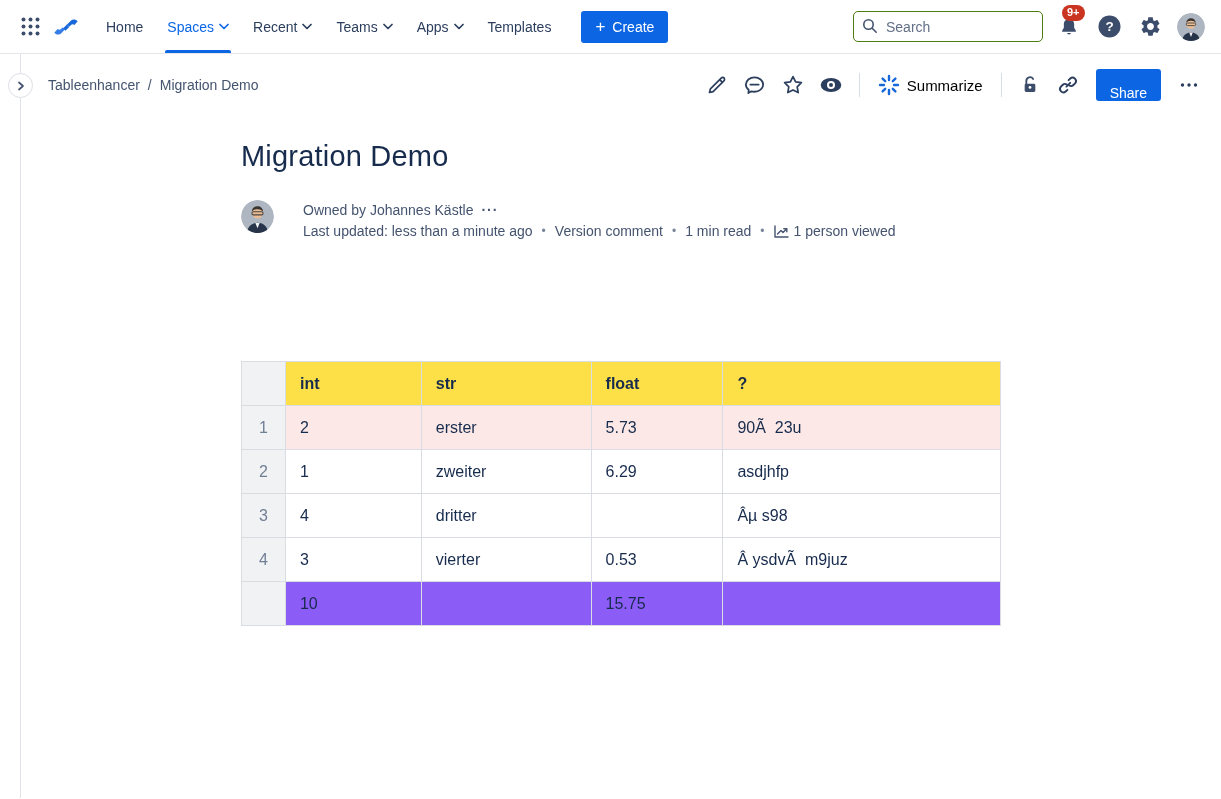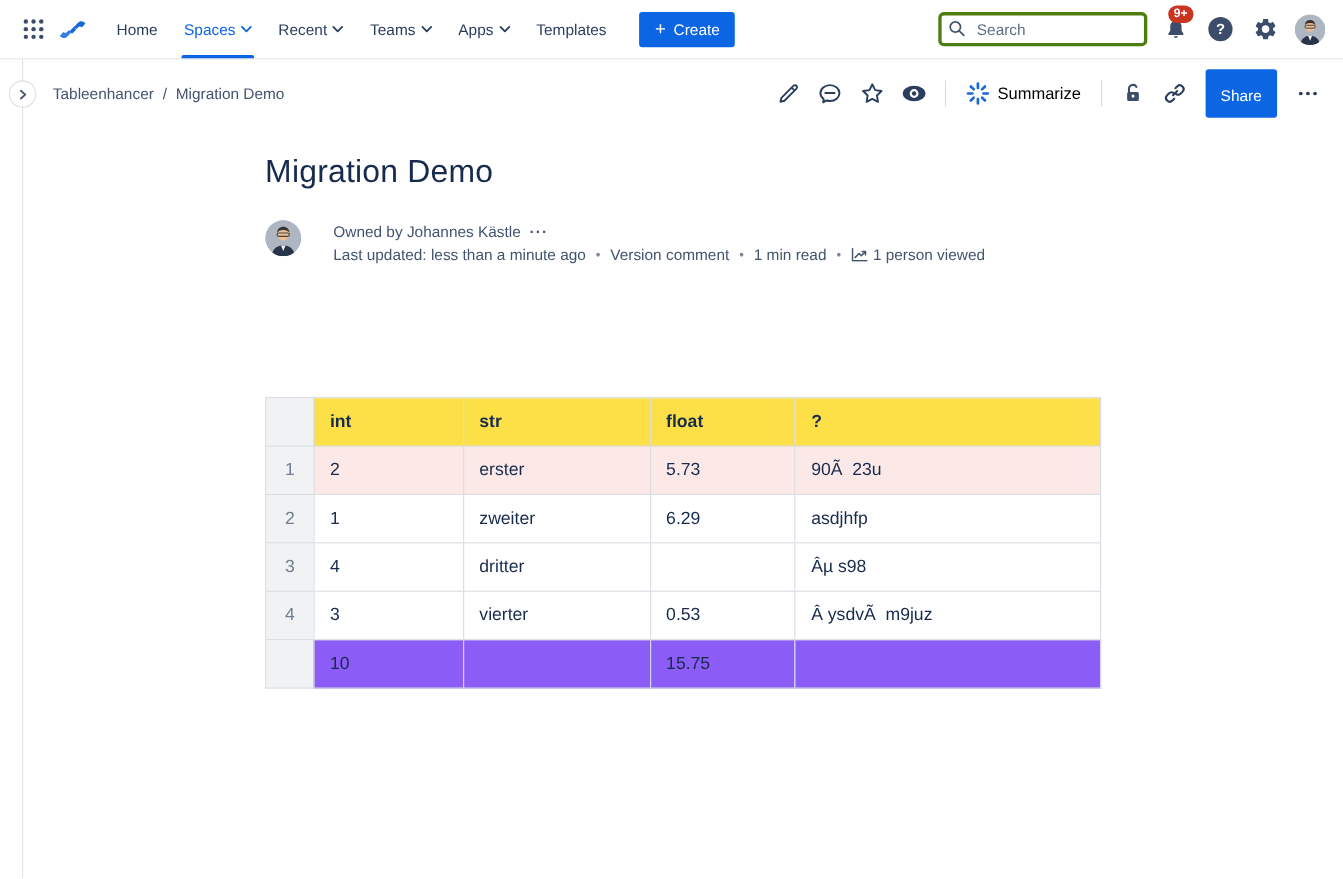--- a/index.html
+++ b/index.html
@@ -11,40 +11,40 @@
   .nav-left { display:flex; align-items:center; height:100%; gap:4px; }
   .icon-btn { width:32px; height:32px; display:flex; align-items:center; justify-content:center; border-radius:4px; cursor:pointer; background:none; border:none; }
   .nav-items { display:flex; align-items:center; height:100%; margin-left:8px;justify-content:space-between; }
   .nav-item { position:relative; height:100%; display:flex; align-items:center; gap:5px; padding:0 12px; font-size:14px; font-weight:500; color:#2c3e5d; cursor:pointer; text-decoration:none; }
   .nav-item.active { color:#0c66e4; }
   .nav-item.active::after { content:""; position:absolute; left:10px; right:10px; bottom:0; height:3px; background:#0c66e4; border-radius:2px 2px 0 0; }
   .create-btn { margin-left:14px; background:#0c66e4; color:#fff; border:none; border-radius:3px; height:32px; padding:0 14px; font-size:14px; font-weight:500; display:flex; align-items:center; gap:7px; cursor:pointer; }
   .create-btn .plus { font-size:17px; font-weight:400; line-height:1; }
   .nav-right { display:flex; align-items:center; gap:13px; }
   .search-wrap { position:relative; }
-  .search-input { width:190px; height:31px; border:3px solid #4d7c0f; border-radius:5px; padding:0 10px 0 32px; font-size:14px; color:#172b4d; font-family:"Liberation Sans", sans-serif; background:#fff; }
+  .search-input { width:190px; height:31px; border:1px solid #4d7c0f; border-radius:5px; padding:0 10px 0 32px; font-size:14px; color:#172b4d; font-family:"Liberation Sans", sans-serif; background:#fff; }
   .search-input::placeholder { color:#626f86; }
   .search-icon { position:absolute; left:9px; top:7px; }
   .bell-wrap { position:relative; width:26px; height:26px; display:flex; align-items:center; justify-content:center; cursor:pointer; }
   .badge { position:absolute; top:-9px; left:6px; background:#ca3521; color:#fff; font-size:11px; font-weight:700; border-radius:9px; padding:1.5px 5px; line-height:1.2; }
   .avatar-btn { width:28px; height:28px; border-radius:50%; overflow:hidden; cursor:pointer; border:none; padding:0; background:none; }
 
   
   .content { position:relative; height:744px; }
   .side-line { position:absolute; left:20px; top:0; bottom:0; width:1px; background:#e1e3e8; }
   .collapse-btn { position:absolute; left:8px; top:19px; width:25px; height:25px; border-radius:50%; background:#fff; border:1px solid #dcdfe4; display:flex; align-items:center; justify-content:center; cursor:pointer; z-index:2; }
 
   .crumb-row { height:62px; display:flex; align-items:center; justify-content:space-between; padding:0 16px 0 48px; }
   .breadcrumb { font-size:14px; color:#44546f; display:flex; gap:8px; align-items:center; }
   .breadcrumb a { color:#44546f; text-decoration:none; cursor:pointer; }
   .actions { display:flex; align-items:center; gap:6px; }
   .action-btn { width:32px; height:32px; border:none; background:none; border-radius:4px; display:flex; align-items:center; justify-content:center; cursor:pointer; }
   .v-sep { width:1px; height:24px; background:#d8dce3; margin:0 6px; }
   .summarize-btn { display:flex; align-items:center; gap:7px; border:none; background:none; font-size:15px; font-weight:500; color:#000000; cursor:pointer; padding:4px 6px; }
-  .share-btn { background:#0c66e4; color:#fff; border:none; border-radius:3px; height:44px; padding:16px 14px; font-size:14px; font-weight:500; cursor:pointer; margin:0 6px; }
+  .share-btn { background:#0c66e4; color:#fff; border:none; border-radius:3px; height:32px; padding:16px 14px; font-size:14px; font-weight:500; cursor:pointer; margin:0 6px; }
 
   .page-body { margin-left:241px; width:760px; }
   .page-title { margin-top:24px; font-size:29px; font-weight:500; color:#172b4d; letter-spacing:.2px; }
   .byline { display:flex; gap:29px; margin-top:27px; }
   .byline-avatar { width:33px; height:33px; border-radius:50%; overflow:hidden; flex:none; cursor:pointer; }
   .byline-text { font-size:14px; color:#44546f; line-height:20px; }
   .byline-line1 { display:flex; align-items:center; gap:8px; }
   .byline-more { border:none; background:none; color:#44546f; font-size:14px; letter-spacing:1px; cursor:pointer; font-weight:700; }
   .byline-line2 { display:flex; align-items:center; gap:9px; margin-top:1px; color:#44546f; }
   .meta-dot { color:#7a8699; font-size:12px; }

